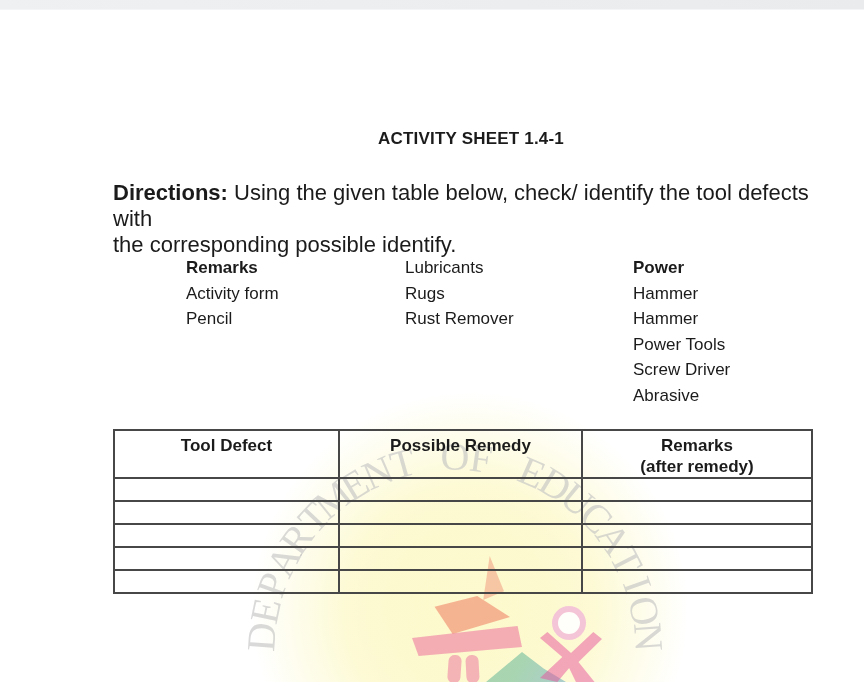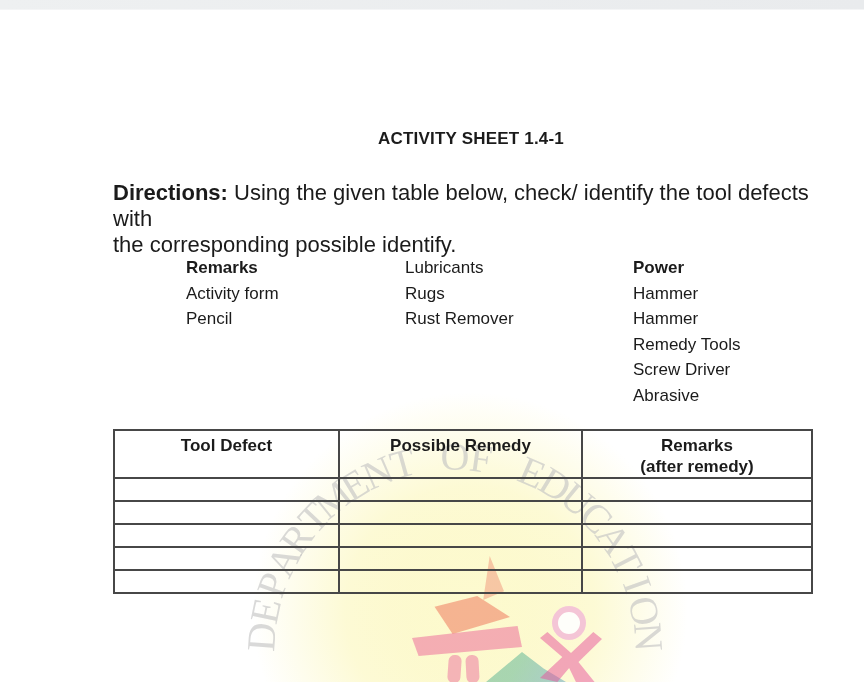--- a/index.html
+++ b/index.html
@@ -138,21 +138,21 @@
             <div class="list-item">Lubricants</div>
             <div class="list-item">Rugs</div>
             <div class="list-item">Rust Remover</div>
           </div>
       </div>
       <div class="list-col" id="list-col-2">
         <div class="list-header">Power</div>
         <div class="list-items">
             <div class="list-item">Hammer</div>
             <div class="list-item">Hammer</div>
-            <div class="list-item">Remedy Tools</div>
+            <div class="list-item">Power Tools</div>
             <div class="list-item">Screw Driver</div>
             <div class="list-item">Abrasive</div>
           </div>
       </div>
     </div>
 
     <table class="defects">
       <colgroup>
           <col class="c0">
           <col class="c1">

